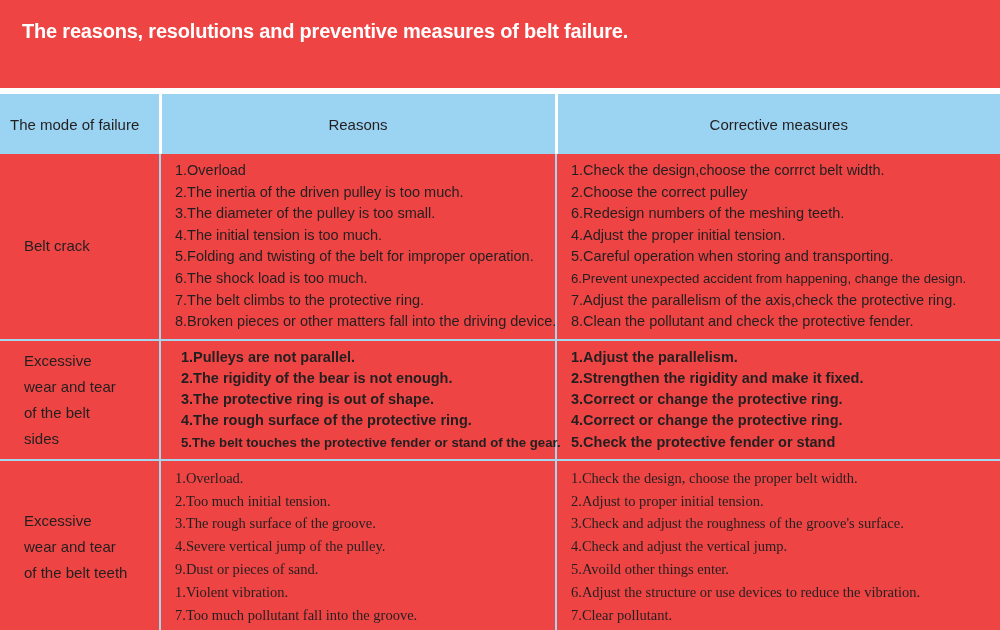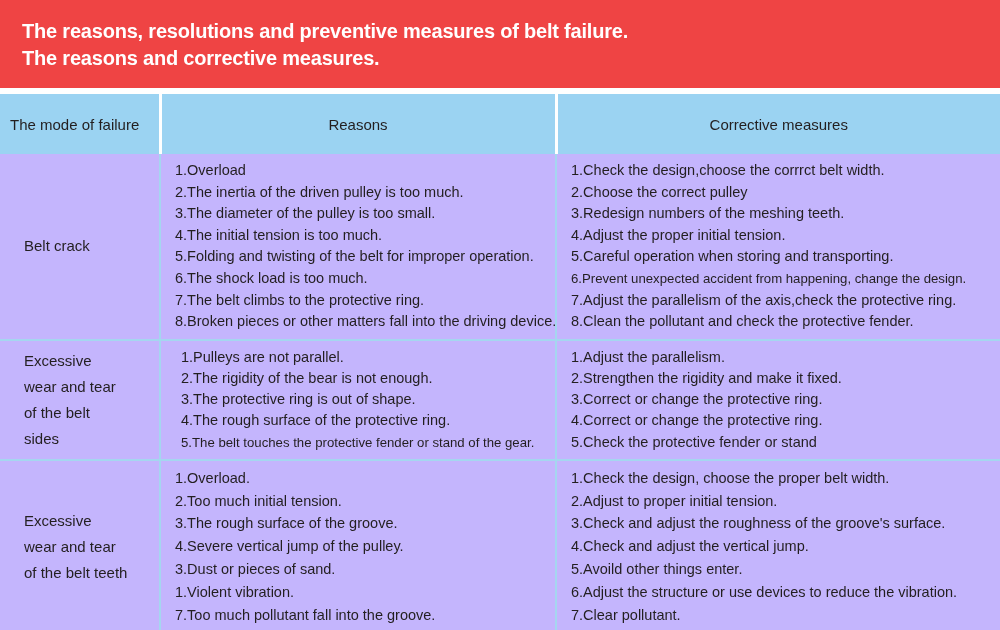--- a/index.html
+++ b/index.html
@@ -79,21 +79,21 @@
     text-align: center;
     padding: 0 6px;
     border-right: 3px solid #ffffff;
     box-sizing: border-box;
   }
   thead th:last-child { border-right: none; text-align: center; }
   thead th.th-mode { text-align: left; padding-left: 10px; }
 
   
   tbody td {
-    background: #c4b5fd;
+    background: #ef4444;
     vertical-align: middle;
     border-top: 2px solid #a5d6ef;
     border-right: 2px solid #a5d6ef;
     box-sizing: border-box;
     padding: 6px 9px;
   }
   tbody td:last-child { border-right: none; }
 
   tbody tr.r-first td { border-top: none; }
 
@@ -124,31 +124,30 @@
     line-height: 21.6px;
     color: #231f20;
     white-space: nowrap;
   }
   .items li.sm {
     font-size: 13.2px;
   }
 
   
   .row-crack .items li { line-height: 21.6px; }
-  .row-sides .items li { line-height: 21.2px; }
-  .row-teeth .items li { line-height: 22.8px; }
+  .row-sides .items li { line-height: 21.2px; font-weight: bold; }
+  .row-teeth .items li { line-height: 22.8px; font-family: Liberation Serif, serif; }
 </style>
 </head>
 <body>
 
 <div class="page">
 
   <div class="banner">
     <div class="banner-line">The reasons, resolutions and preventive measures of belt failure.</div>
-    <div class="banner-line">The reasons and corrective measures.</div>
   </div>
   <div class="banner-gap"></div>
 
   <div class="tbl-wrap">
     <table class="failure-table">
       <colgroup>
         <col class="c-mode">
         <col class="c-reason">
         <col class="c-corr">
       </colgroup>
@@ -174,21 +173,21 @@
               <li>5.Folding and twisting of the belt for improper operation.</li>
               <li>6.The shock load is too much.</li>
               <li>7.The belt climbs to the protective ring.</li>
               <li>8.Broken pieces or other matters fall into the driving device.</li>
             </ul>
           </td>
           <td class="list-cell">
             <ul class="items">
               <li>1.Check the design,choose the corrrct belt width.</li>
               <li>2.Choose the correct pulley</li>
-              <li>3.Redesign numbers of the meshing teeth.</li>
+              <li>6.Redesign numbers of the meshing teeth.</li>
               <li>4.Adjust the proper initial tension.</li>
               <li>5.Careful operation when storing and transporting.</li>
               <li class="sm">6.Prevent unexpected accident from happening, change the design.</li>
               <li>7.Adjust the parallelism of the axis,check the protective ring.</li>
               <li>8.Clean the pollutant and check the protective fender.</li>
             </ul>
           </td>
         </tr>
 
         <tr class="row-sides">
@@ -223,21 +222,21 @@
             <span class="mode-text">Excessive</span>
             <span class="mode-text">wear and tear</span>
             <span class="mode-text">of the belt teeth</span>
           </td>
           <td class="list-cell">
             <ul class="items">
               <li>1.Overload.</li>
               <li>2.Too much initial tension.</li>
               <li>3.The rough surface of the groove.</li>
               <li>4.Severe vertical jump of the pulley.</li>
-              <li>3.Dust or pieces of sand.</li>
+              <li>9.Dust or pieces of sand.</li>
               <li>1.Violent vibration.</li>
               <li>7.Too much pollutant fall into the groove.</li>
             </ul>
           </td>
           <td class="list-cell">
             <ul class="items">
               <li>1.Check the design, choose the proper belt width.</li>
               <li>2.Adjust to proper initial tension.</li>
               <li>3.Check and adjust the roughness of the groove's surface.</li>
               <li>4.Check and adjust the vertical jump.</li>

